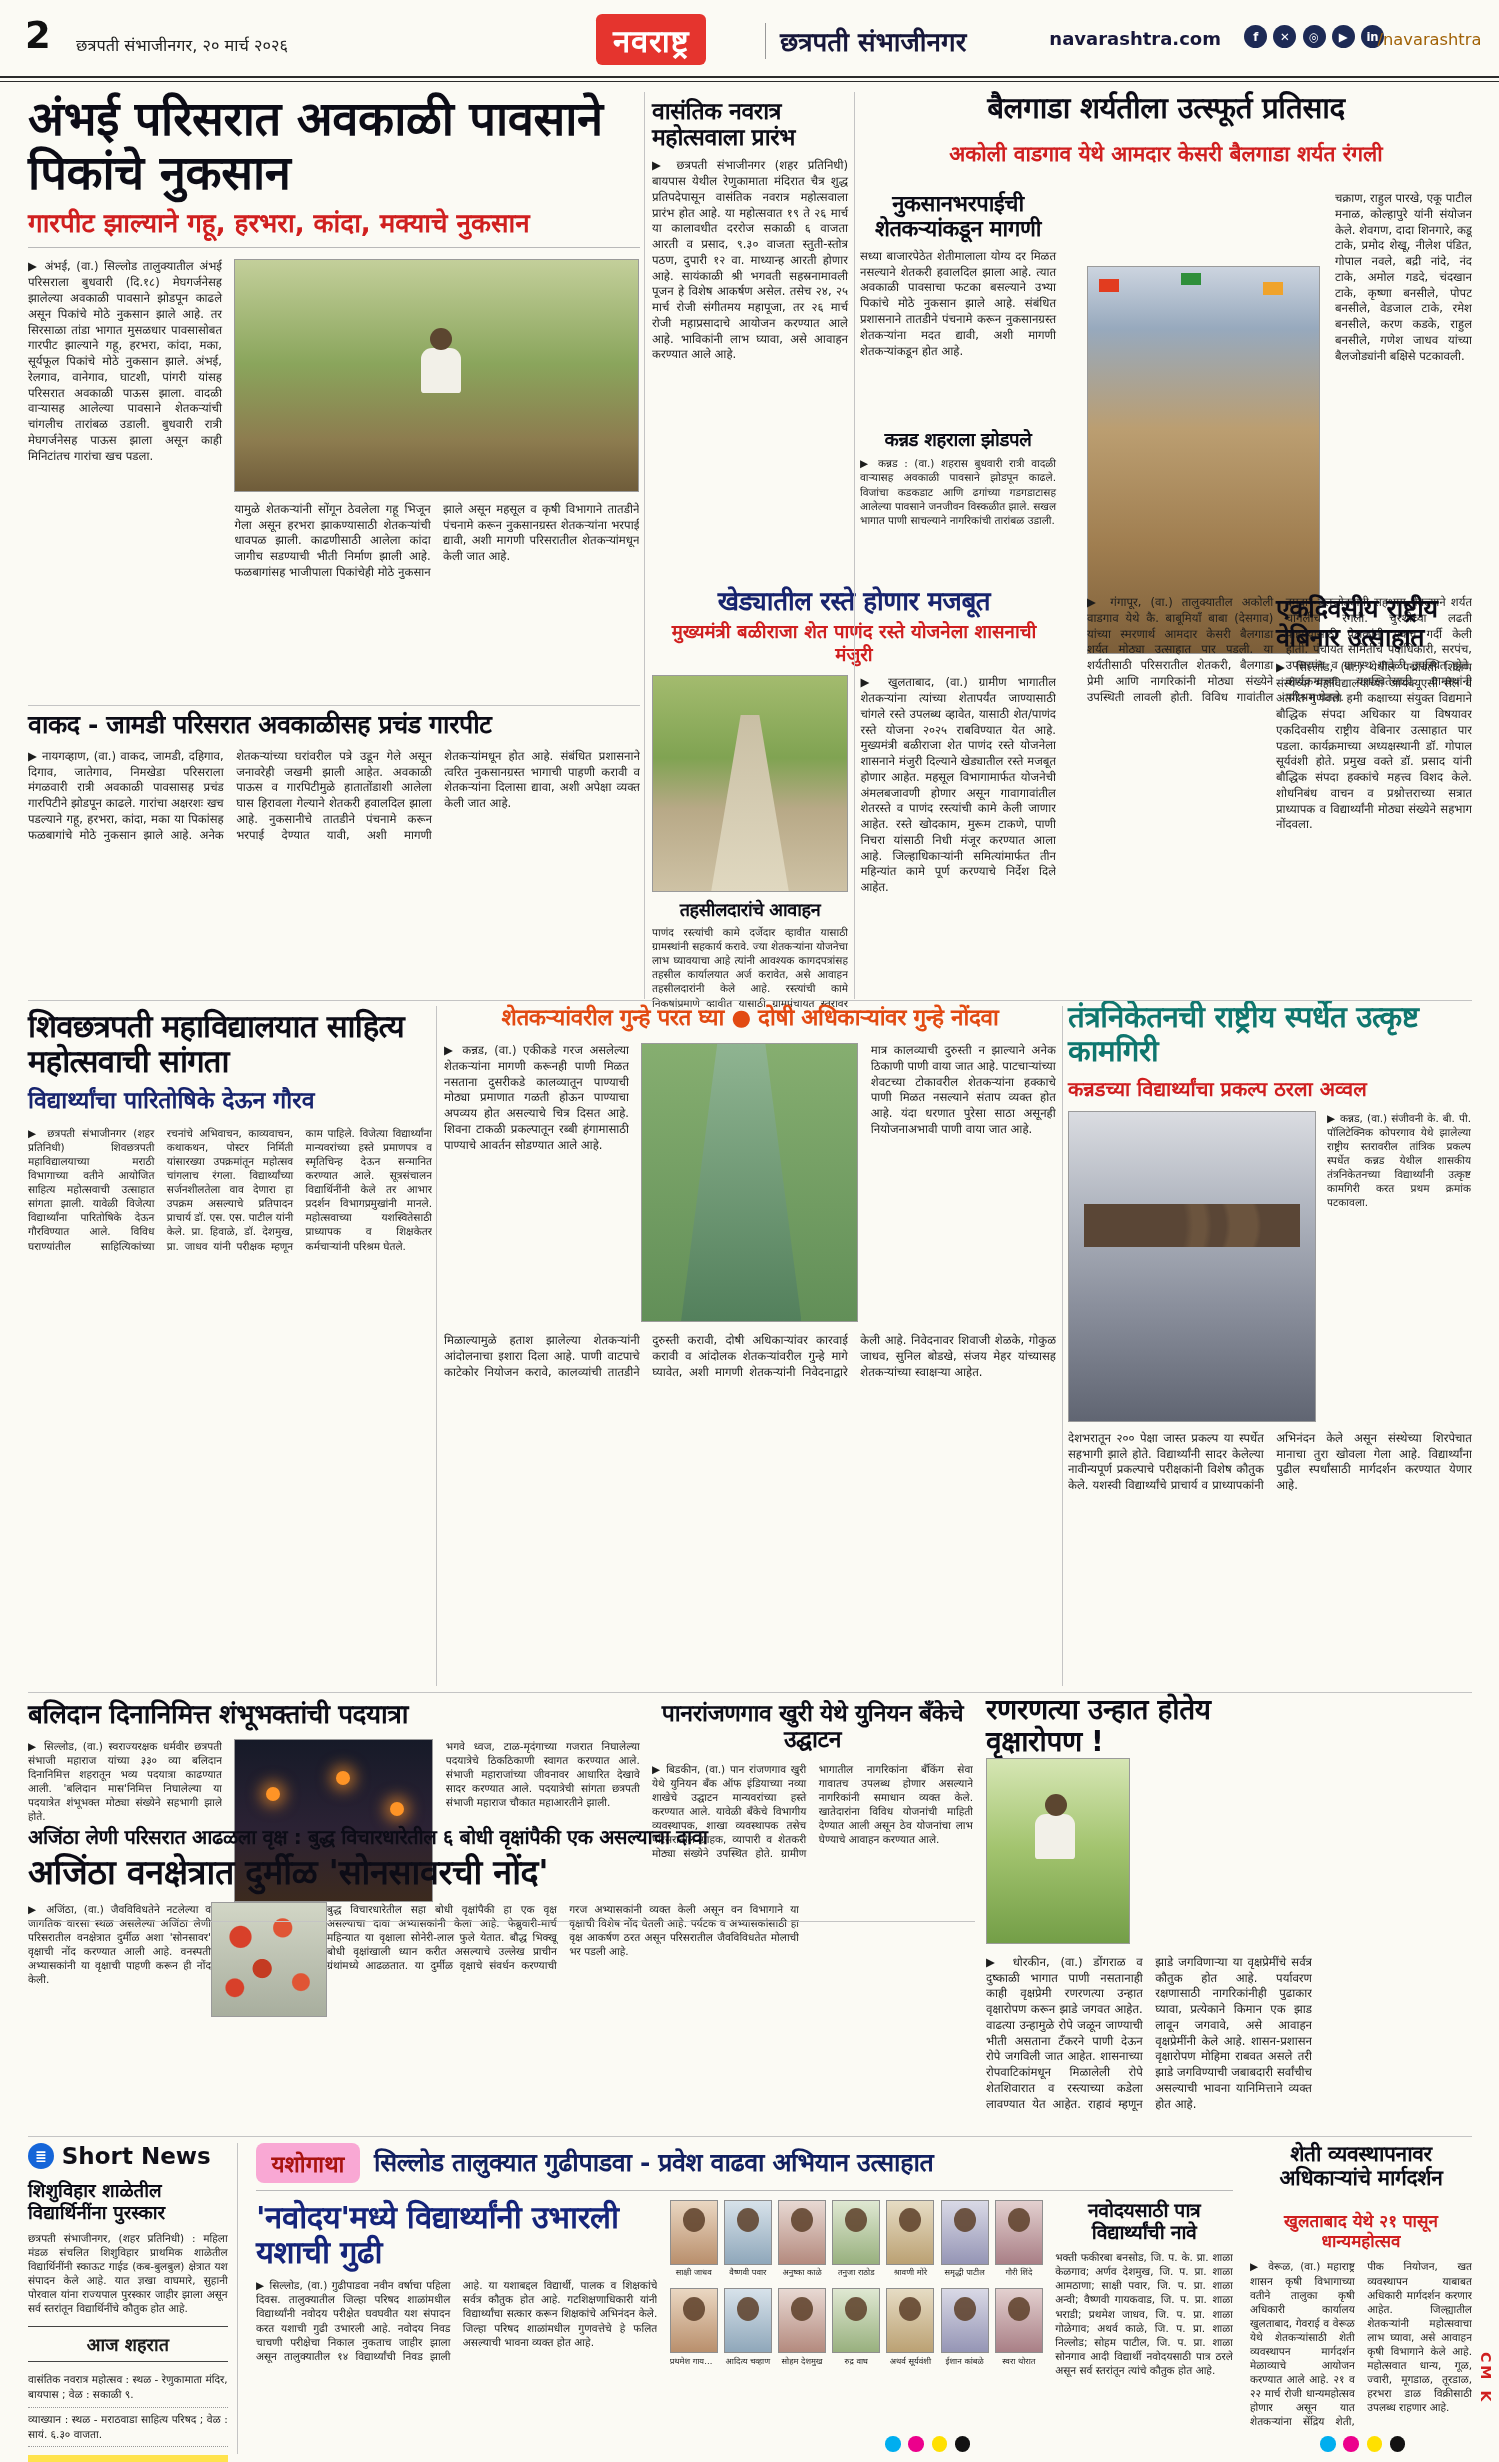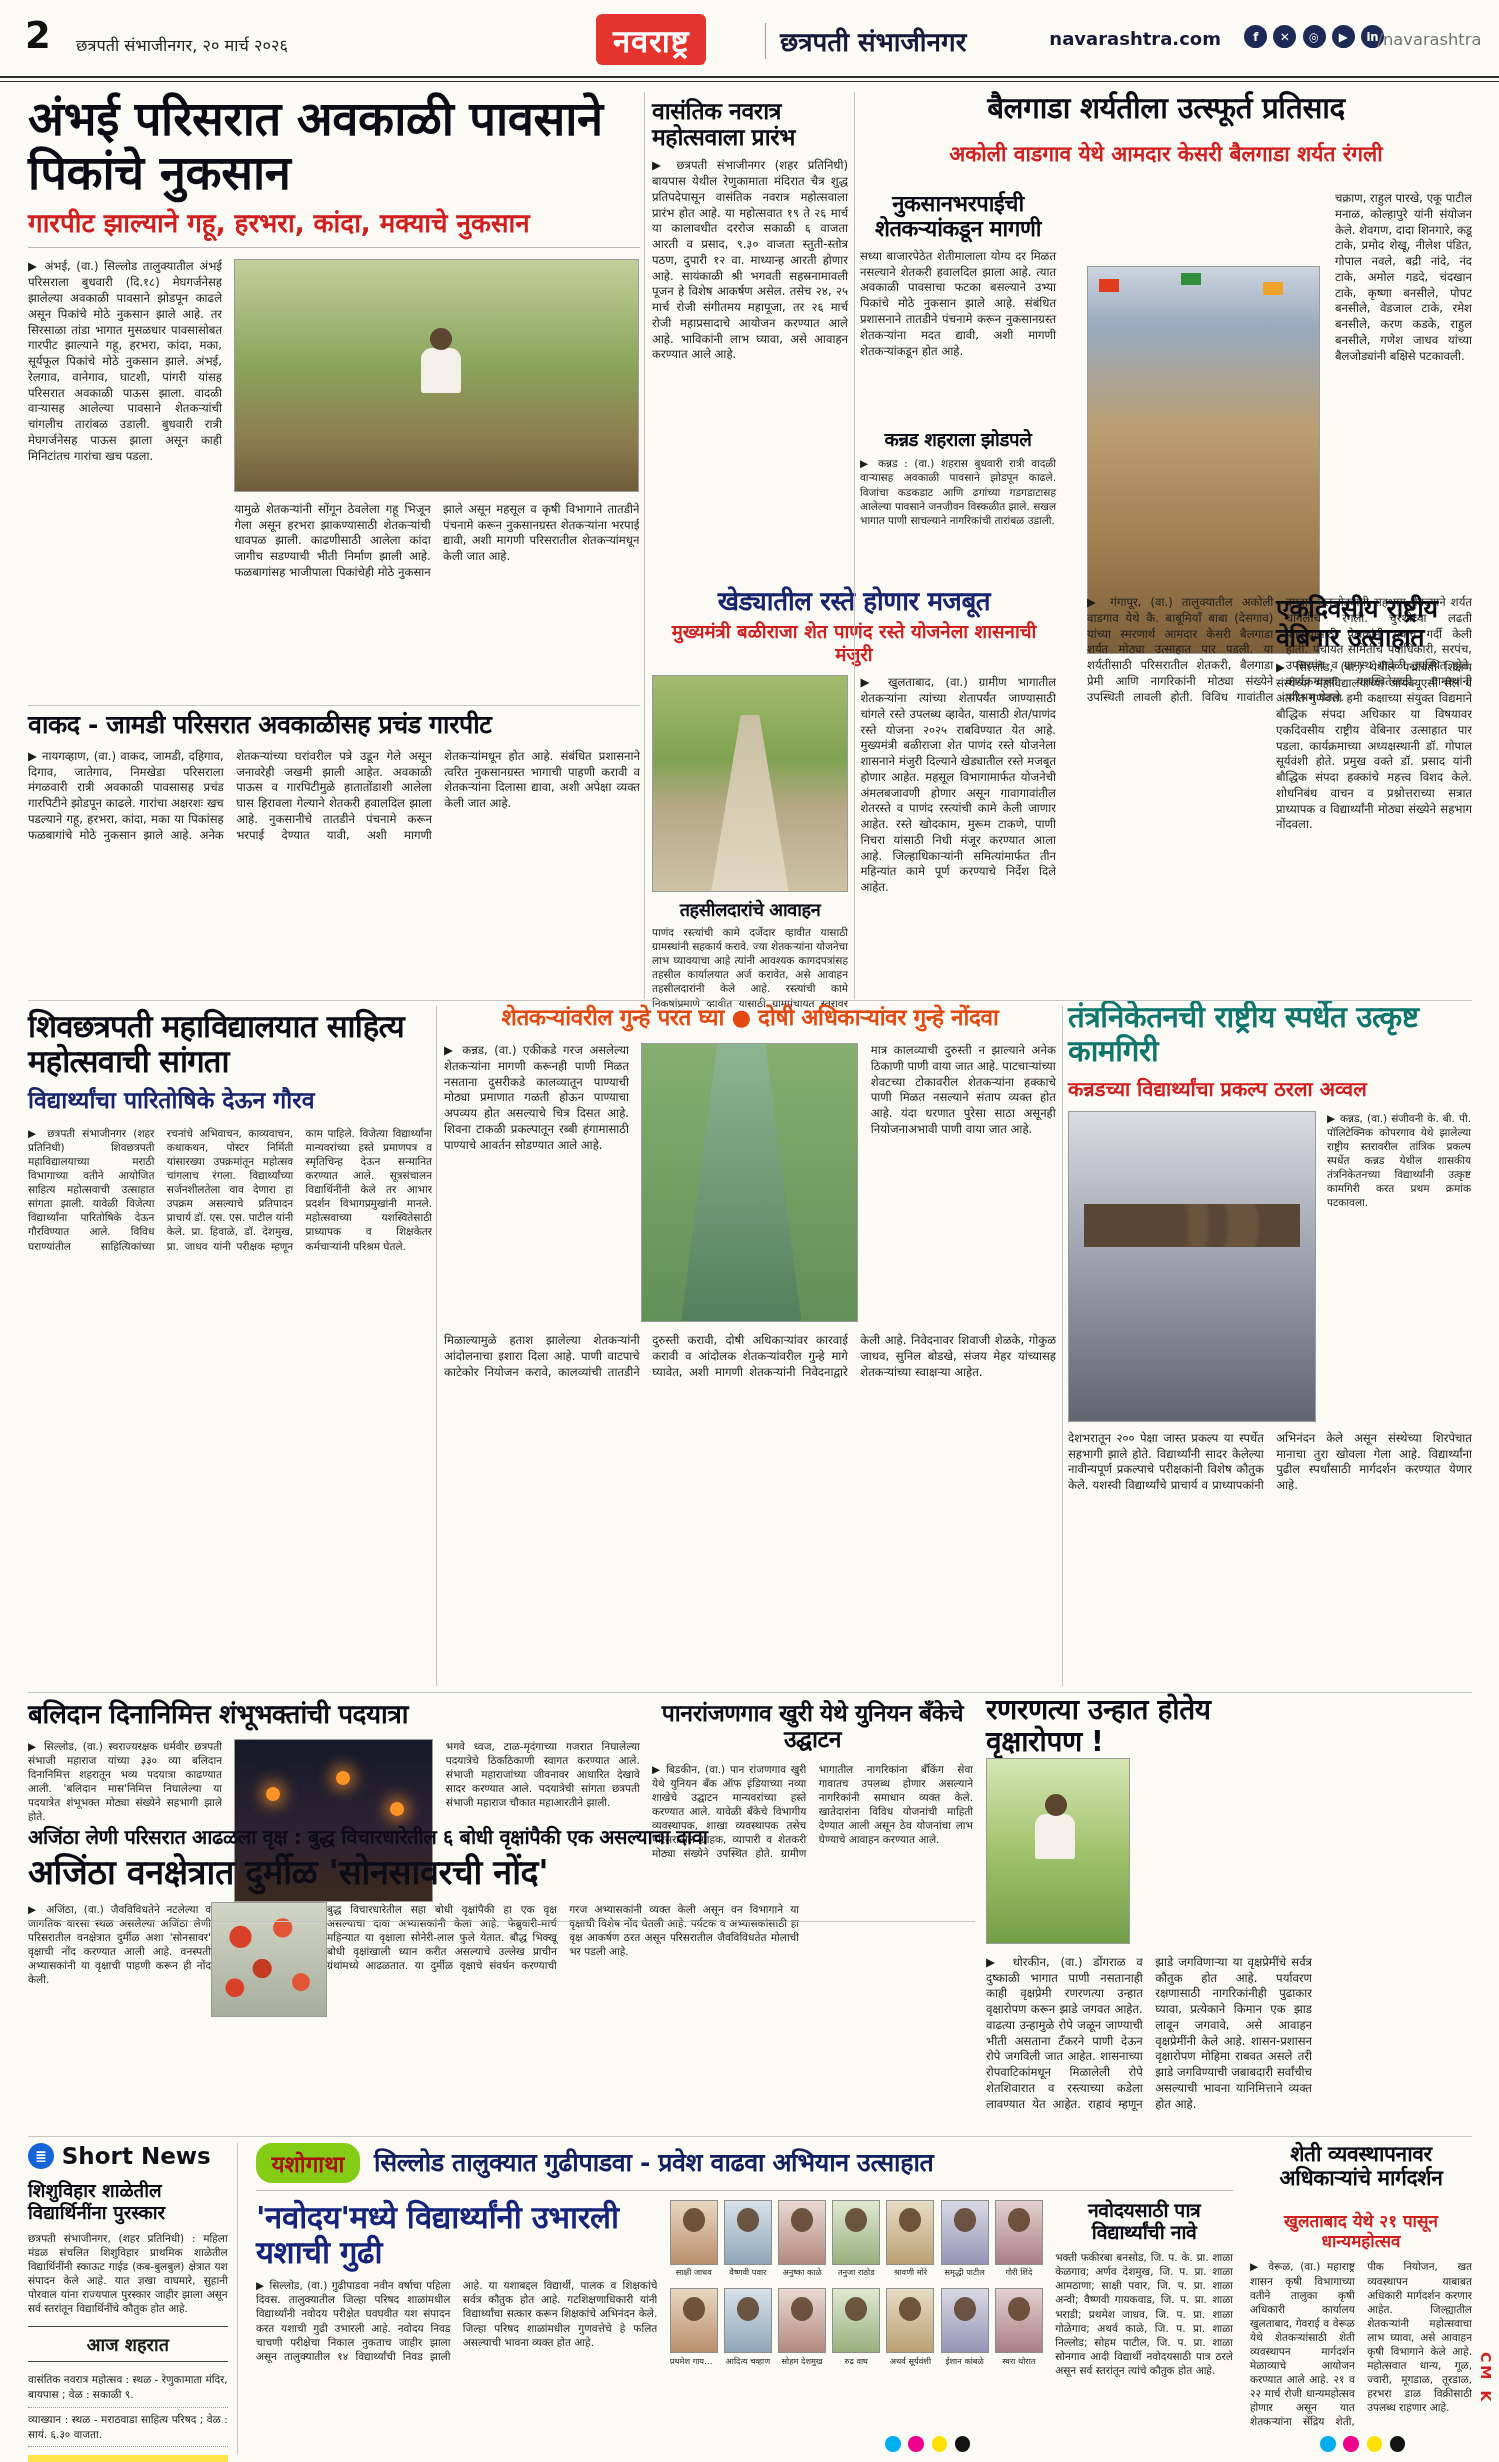--- a/index.html
+++ b/index.html
@@ -12,21 +12,21 @@
   .masthead-bar:after{content:"";position:absolute;left:0;bottom:-5.4px;width:100%;height:0.8px;background:#2b2b2b}
   .pgnum{position:absolute;left:25px;top:14px;font-size:37px;font-weight:800;color:#111}
   .edline{position:absolute;left:76px;top:34px;font-size:16.3px;color:#222}
   .brand{position:absolute;left:596px;top:14px;background:#e5342e;color:#fff;font-size:31px;font-weight:800;
          padding:4.7px 17px;border-radius:6.2px;letter-spacing:0.8px}
   .edname{position:absolute;left:765px;top:23px;font-size:26px;font-weight:800;color:#17173a;border-left:1.6px solid #999;padding-left:14px}
   .site{position:absolute;right:279px;top:28px;font-size:18px;font-weight:700;color:#17173a}
   .socials{position:absolute;right:116px;top:25px;display:flex;gap:6.2px}
   .sic{width:23px;height:23px;border-radius:50%;background:#1d2a55;color:#fff;font-size:11.6px;font-weight:700;
        display:flex;align-items:center;justify-content:center}
-  .handle{position:absolute;right:18.6px;top:29.5px;font-size:16.3px;color:#737373}
+  .handle{position:absolute;right:18.6px;top:29.5px;font-size:16.3px;color:#a16207}
   
   .bt{font-size:11.6px;line-height:1.36;text-align:justify;color:#1c1c1c}
   .bt-s{font-size:10.5px;line-height:1.34;text-align:justify;color:#1c1c1c}
   .c2{column-count:2;column-gap:12.4px}
   .c3{column-count:3;column-gap:12.4px}
   .hl{font-weight:800;color:#0c0c16;line-height:1.14;letter-spacing:-0.4px}
   .red{color:#d01f1f}.blue{color:#18246e}
   .ctr{text-align:center}
   .subhead{font-weight:800;line-height:1.2}
   .rule{background:#c4c4c4}
@@ -45,21 +45,21 @@
               clip-path:polygon(30% 0,70% 0,100% 100%,0 100%)}
   .ph-group{background:linear-gradient(180deg,#dadce1 0%,#b1b6c0 30%,#8b909d 62%,#606572 100%)}
   .heads{position:absolute;left:6%;top:30%;width:88%;height:14%;
          background:radial-gradient(circle at 8% 50%,#5a4636 0 42%,transparent 46%),radial-gradient(circle at 24% 50%,#6b543e 0 42%,transparent 46%),radial-gradient(circle at 40% 50%,#5a4636 0 42%,transparent 46%),radial-gradient(circle at 56% 50%,#6b543e 0 42%,transparent 46%),radial-gradient(circle at 72% 50%,#5a4636 0 42%,transparent 46%),radial-gradient(circle at 88% 50%,#6b543e 0 42%,transparent 46%)}
   .ph-night{background:linear-gradient(180deg,#161a28 0%,#2b2234 55%,#3c2a1e 100%)}
   .glow{position:absolute;width:14px;height:14px;border-radius:50%;background:#ff9426;box-shadow:0 0 14px 6.2px rgba(255,148,38,.55)}
   .ph-plant{background:linear-gradient(180deg,#d6e6b4 0%,#a3c46f 48%,#739e47 100%)}
   .ph-flower{background:radial-gradient(circle at 25% 30%,#d8402a 0 9%,transparent 10%),radial-gradient(circle at 62% 22%,#e05535 0 8%,transparent 9%),radial-gradient(circle at 44% 58%,#c43b22 0 10%,transparent 11%),radial-gradient(circle at 78% 70%,#e05535 0 7%,transparent 8%),radial-gradient(circle at 20% 75%,#d8402a 0 7%,transparent 8%),linear-gradient(180deg,#d2d6c6,#a8ae9e)}
   
   .kicker{font-size:22.5px;font-weight:800;color:#e24a12;letter-spacing:-0.4px}
-  .tag-yellow{display:inline-block;background:#84cc16;color:#a8130f;font-size:22.5px;font-weight:800;padding:4.7px 15.5px;border-radius:16px}
+  .tag-yellow{display:inline-block;background:#f9a8d4;color:#a8130f;font-size:22.5px;font-weight:800;padding:4.7px 15.5px;border-radius:8px}
   
   .sn-head{display:flex;align-items:center;gap:7.8px;font-size:23px;font-weight:800;color:#101018}
   .sn-ico{width:26px;height:26px;border-radius:50%;background:#1565d8;color:#fff;font-size:14px;display:flex;align-items:center;justify-content:center}
   .sn-sub{font-size:18.6px;font-weight:800;line-height:1.2;margin:11px 0 6.2px;color:#0c0c16}
   .today{font-size:18px;font-weight:800;text-align:center;border-top:1.6px solid #444;border-bottom:1.6px solid #444;padding:4.7px 0;margin:11px 0 6.2px}
   .sn-item{font-size:10.5px;line-height:1.4;text-align:justify;padding:4.7px 0;border-bottom:0.8px dotted #9a9a9a}
   .sn-hi{background:#ffe34d;padding:6.2px;font-size:10.5px;line-height:1.4;margin-top:7.8px}
   
   .grid{display:grid;grid-template-columns:repeat(7,48px);grid-auto-rows:82px;gap:6.2px}
   .stu-img{width:48px;height:65px;border:0.8px solid #8e8e8e;position:relative}

